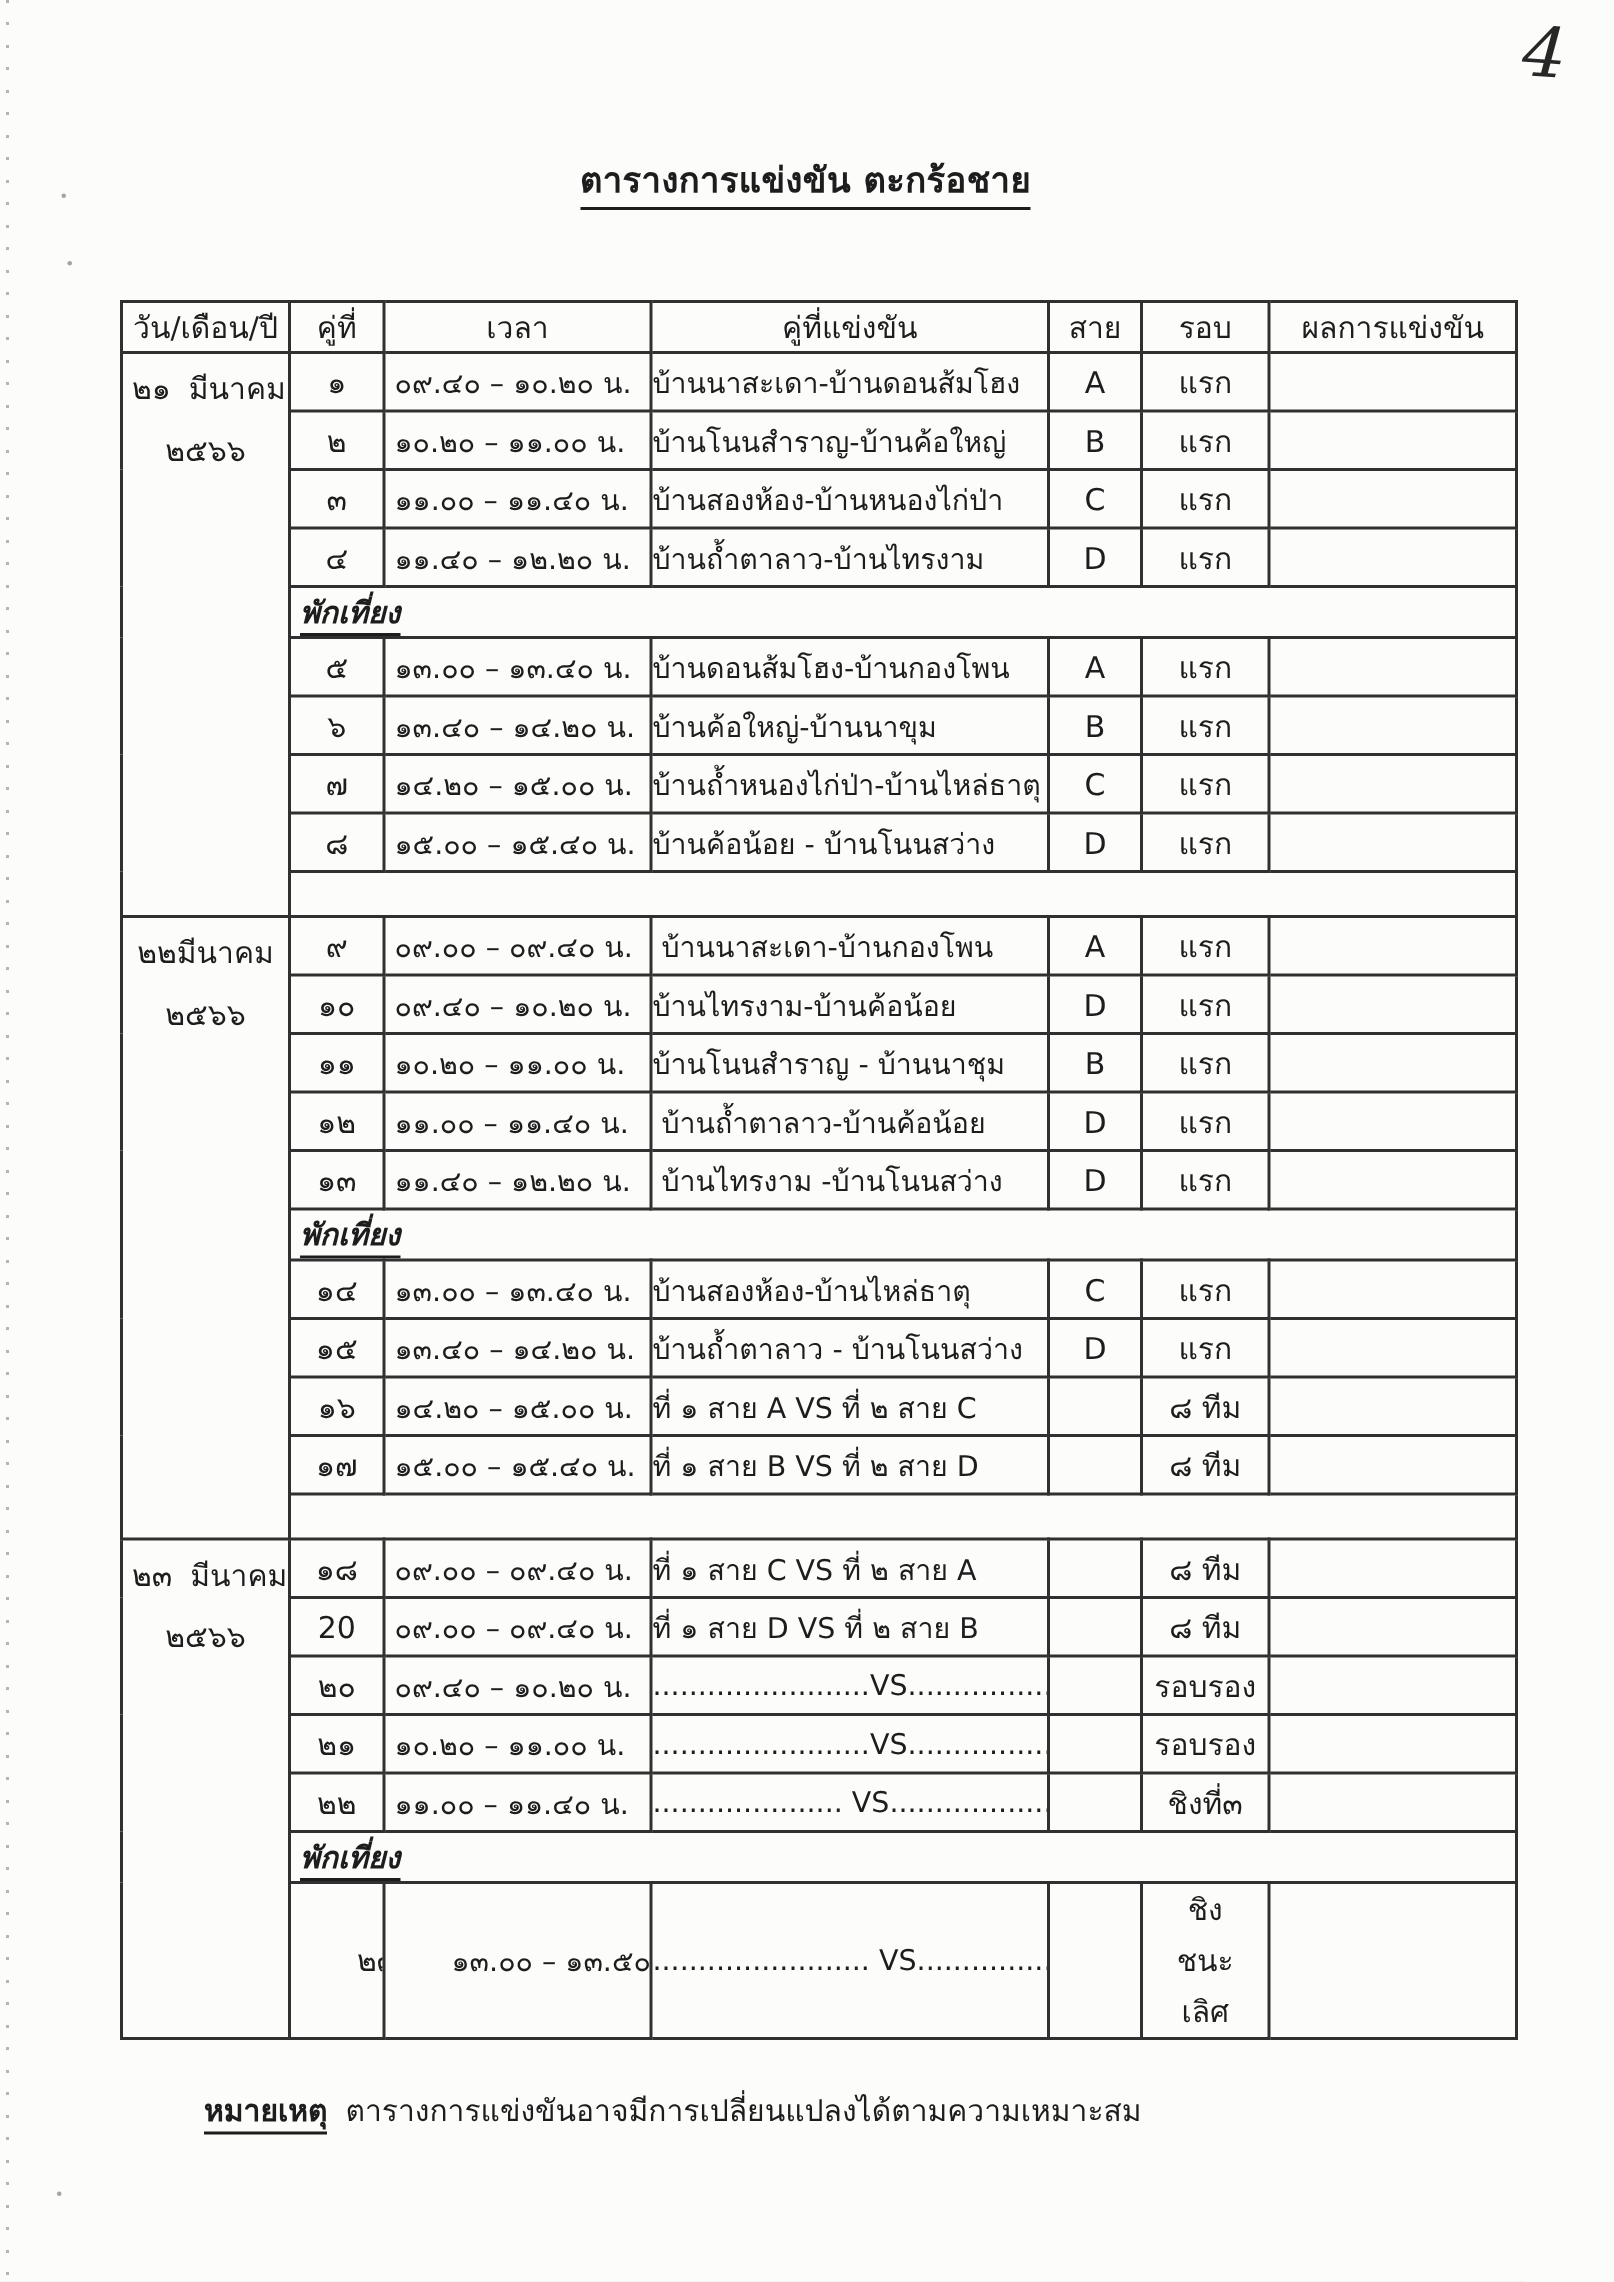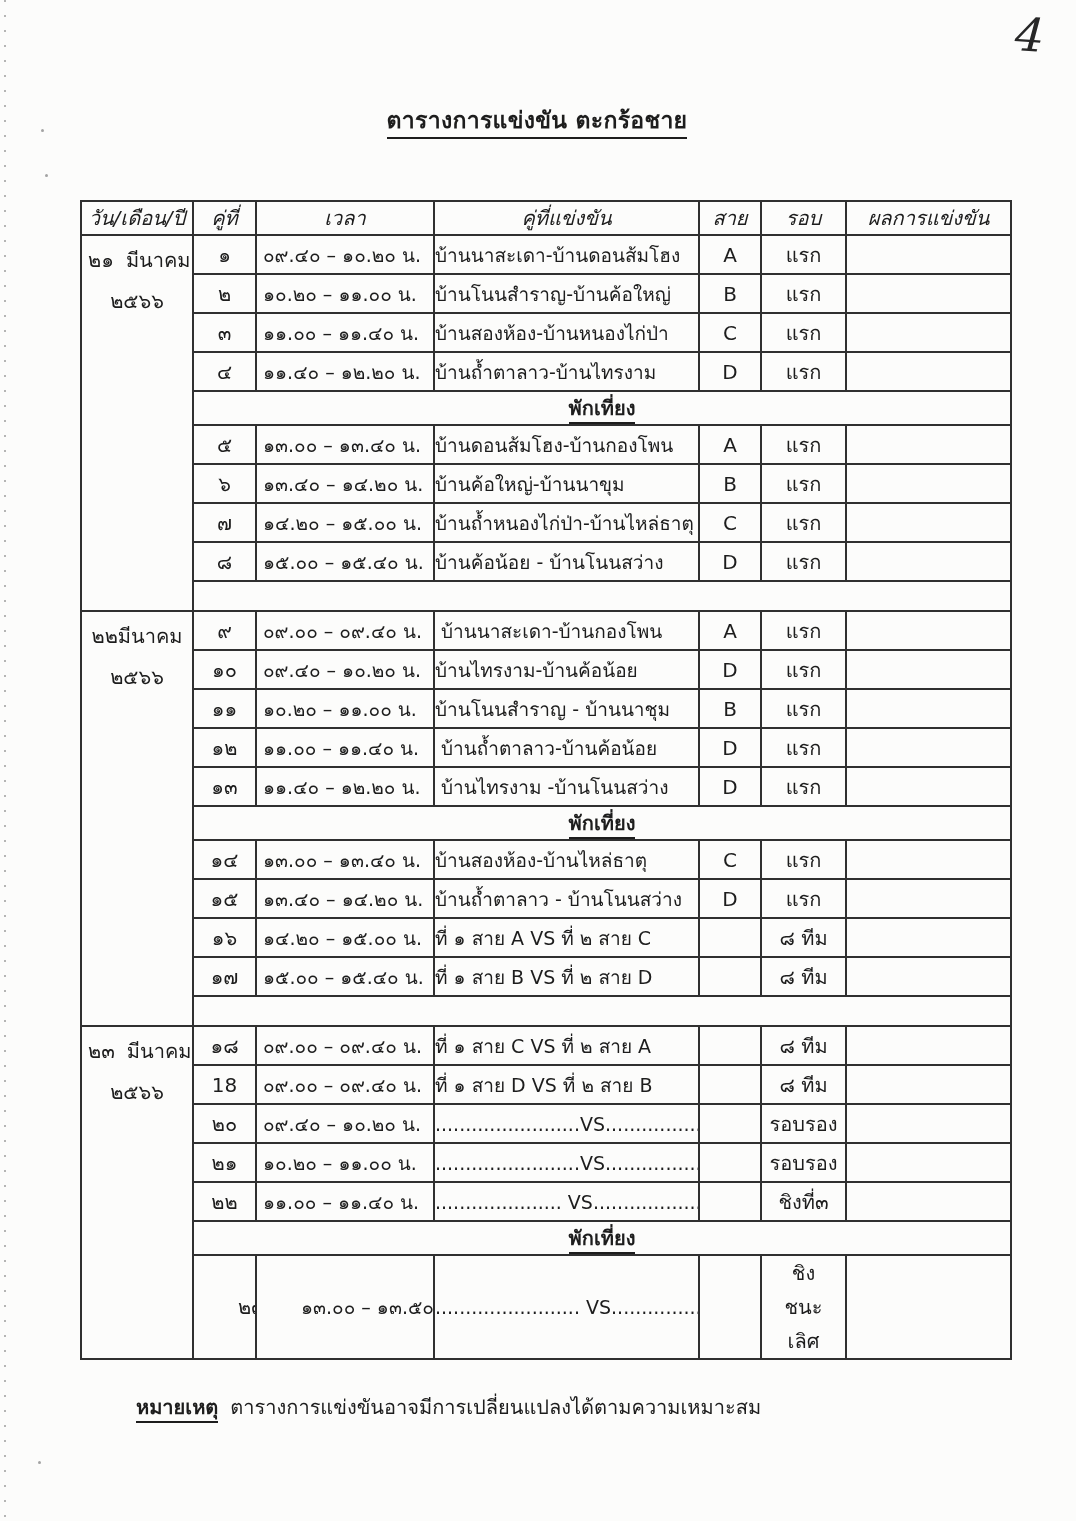--- a/index.html
+++ b/index.html
@@ -37,36 +37,36 @@
 
   table.sched {
     position:absolute; top:200px; left:80px; width:930px;
     border-collapse:collapse; table-layout:fixed;
   }
   .sched th, .sched td {
     border:2px solid #303030; padding:0 6px;
     font-size:20px; font-weight:normal; color:#1d1d1d;
     overflow:hidden;
   }
-  .sched th { height:32px; text-align:center; white-space:nowrap;font-style:italic; }
+  .sched th { height:32px; text-align:center; white-space:nowrap; }
   .row-match td { height:37px; }
   .row-break td { height:29px; }
   .row-gap   td { height:28px; }
   .row-final td { height:64px;padding-left:44px; }
 
   td.date-cell { text-align:center; vertical-align:top; padding-top:5px; }
   .date-line { height:41px; line-height:41px; white-space:nowrap;font-family:Liberation Mono, monospace; }
   td.num-cell   { text-align:center; }
   td.time-cell  { text-align:left; white-space:nowrap; font-size:19px; }
   td.match-cell { text-align:left; padding-left:0; white-space:nowrap; font-size:19px; }
   td.match-cell.center { text-align:left; padding-left:6px; }
   td.group-cell { text-align:center; }
   td.round-cell { text-align:center; line-height:30px; }
   .row-final td.round-cell { padding:0 16px; line-height:34px; white-space:normal; }
-  td.break-cell { text-align:center; }
+  td.break-cell { text-align:left;font-style:italic; }
   td.break-cell .u {
     font-weight:bold; font-size:20px;
     border-bottom:2px solid #1d1d1d; padding-bottom:2px;
   }
 
   .note { position:absolute; top:1391px; left:136px; font-size:20px; white-space:nowrap; }
   .note .label {
     font-weight:bold; border-bottom:2.5px solid #1d1d1d; padding-bottom:2px; margin-right:12px;
   }
 </style>
@@ -270,21 +270,21 @@
             <div class="date-line">๒๕๖๖</div>
           </td>
           <td class="num-cell">๑๘</td>
           <td class="time-cell">๐๙.๐๐ – ๐๙.๔๐ น.</td>
           <td class="match-cell">ที่ ๑ สาย C  VS  ที่ ๒ สาย A</td>
           <td class="group-cell"></td>
           <td class="round-cell">๘ ทีม</td>
           <td class="result-cell"></td>
         </tr>
         <tr class="row-match">
-          <td class="num-cell">18</td>
+          <td class="num-cell">20</td>
           <td class="time-cell">๐๙.๐๐ – ๐๙.๔๐ น.</td>
           <td class="match-cell">ที่ ๑ สาย D VS  ที่ ๒ สาย B</td>
           <td class="group-cell"></td>
           <td class="round-cell">๘ ทีม</td>
           <td class="result-cell"></td>
         </tr>
         <tr class="row-match">
           <td class="num-cell">๒๐</td>
           <td class="time-cell">๐๙.๔๐ – ๑๐.๒๐ น.</td>
           <td class="match-cell">........................VS........................</td>

